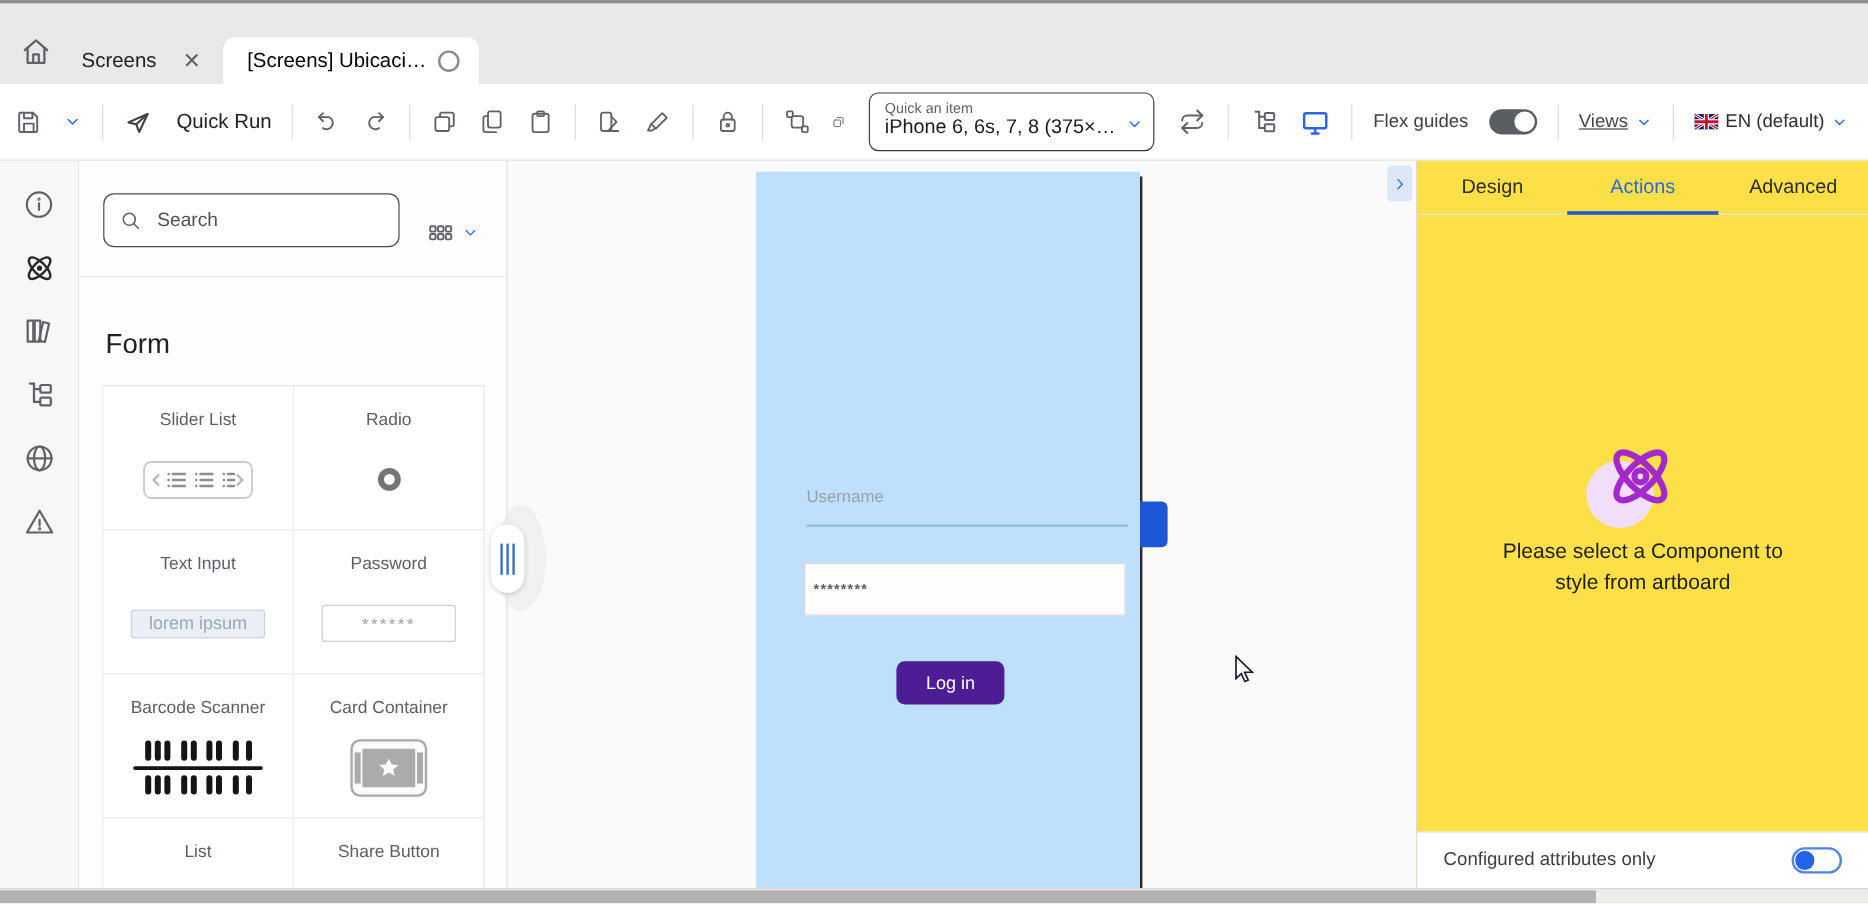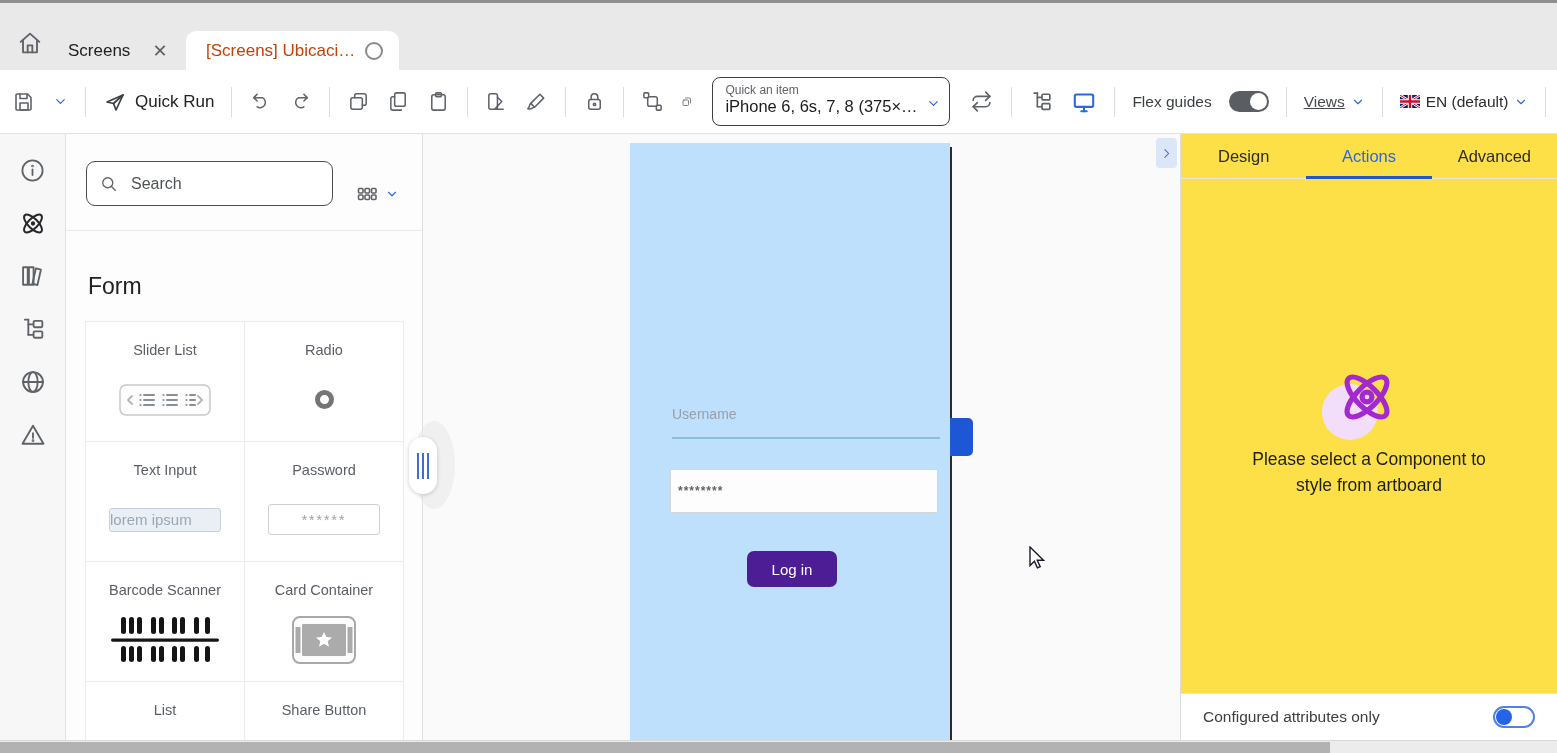--- a/index.html
+++ b/index.html
@@ -7,29 +7,29 @@
   body { font-family:"Liberation Sans","DejaVu Sans",sans-serif; color:#202124; }
   #app { position:relative; width:1557px; height:753px; background:#fafafa; border-top:3px solid #8f8f8f; overflow:hidden; }
 
   
   .chrome { position:absolute; left:0; top:0; width:100%; height:67px; background:#e9e9e9; }
   .home-btn { position:absolute; left:16px; top:26px; width:28px; height:28px; }
   .tab1 { position:absolute; left:68px; top:30px; height:36px; display:flex; align-items:center; gap:22px; }
   .tab1 .lbl { font-size:17px; color:#202124; }
   .tab-close { font-size:18px; color:#5f6368; cursor:default; }
   .tab2 { position:absolute; left:186px; top:28px; width:213px; height:39px; background:#fff; border-radius:10px 10px 0 0; display:flex; align-items:center; justify-content:space-between; padding:0 16px 0 20px; }
-  .tab2 .lbl { font-size:17px; color:#c2410c; white-space:nowrap; overflow:hidden; text-overflow:ellipsis; max-width:150px; }
+  .tab2 .lbl { font-size:17px; color:#000000; white-space:nowrap; overflow:hidden; text-overflow:ellipsis; max-width:150px; }
   .tab-spinner { width:18px; height:18px; border:2px solid #8a8a8a; border-radius:50%; flex:none; }
 
   
   .toolbar { position:absolute; left:0; top:67px; width:100%; height:64px; background:#fff; border-bottom:1px solid #e2e2e2; display:flex; align-items:center; gap:17px; padding-left:12px; overflow:hidden; }
   .toolbar > * { flex:none; }
   .tdiv { width:1px; height:30px; background:#dcdcdc; }
   .tbtn { display:flex; align-items:center; justify-content:center; }
-  .quickrun { display:flex; align-items:center; gap:8px; font-size:17px; font-weight:500; color:#202124; }
+  .quickrun { display:flex; align-items:center; gap:20px; font-size:17px; font-weight:500; color:#202124; }
   .device-select { position:relative; width:238px; height:49px; border:1.5px solid #3c4043; border-radius:8px; background:#fff; padding:5px 28px 0 12px; margin:0 2px; z-index:2; }
   .device-select .small { font-size:12px; color:#5f6368; }
   .device-select .val { font-size:16.5px; color:#1b1b1b; white-space:nowrap; overflow:hidden; }
   .device-select .chev { position:absolute; right:8px; top:18px; }
   .ungroup-clip { width:12px; overflow:hidden; display:flex; }
   .toggle-on { width:40px; height:21px; border-radius:11px; background:#5a5e63; position:relative; }
   .toggle-on .knob { position:absolute; right:2px; top:2px; width:17px; height:17px; background:#fff; border-radius:50%; }
   .tool-label { font-size:15.5px; color:#3c4043; white-space:nowrap; }
   .views-wrap,.lang-wrap { display:flex; align-items:center; gap:6px; }
   .views-wrap .tool-label { color:#44474d;text-decoration:underline; }
@@ -45,21 +45,21 @@
   .search-box input { border:none; outline:none; font-size:16px; color:#3c4043; width:170px; background:transparent; font-family:inherit; }
   .search-box input::placeholder { color:#3c4043; opacity:.9; }
   .gridview-wrap { display:flex; align-items:center; gap:6px; margin-left:22px; }
   .section-title { font-size:23px; color:#202124; font-weight:500; margin:42px 0 21px 22px; }
   .comp-grid { margin-left:19px; width:319px; display:grid; grid-template-columns:1fr 1fr; gap:1px; background:#ececec; border:1px solid #ececec; }
   .cell { background:#ffffff; height:119px; display:flex; flex-direction:column; align-items:center; }
   .cell .clabel { margin-top:20px; font-size:14.5px; color:#5a5e66; }
   .cell .cicon { flex:1; display:flex; align-items:center; justify-content:center; width:100%; }
   .slider-frame { width:92px; height:32px; }
   .radio-dot { width:19px; height:19px; border:5.5px solid #757575; border-radius:50%; background:#fff; }
-  .ti-preview { width:112px; height:24px; background:#e9eff5; border:1px solid #c9d2da; border-radius:3px; display:flex; align-items:center; font-size:15px; color:#9aa7b5; }
+  .ti-preview { width:112px; height:24px; background:#e9eff5; border:1px solid #c9d2da; border-radius:3px; display:flex; align-items:center; justify-content:center; font-size:15px; color:#9aa7b5; }
   .pw-preview { width:112px; height:31px; background:#fff; border:1px solid #d0d0d0; border-radius:3px; display:flex; align-items:center; justify-content:center; font-size:14px; letter-spacing:2px; color:#9aa0a6; }
 
   
   .drag-handle { position:absolute; left:409px; top:434px; width:28px; height:57px; z-index:6; }
   .drag-blob { position:absolute; left:4px; top:-16px; width:42px; height:88px; background:#e7e7e7; opacity:.55; border-radius:50%; }
   .drag-pill { position:absolute; left:0; top:0; width:28px; height:57px; background:#fff; border-radius:14px; box-shadow:0 1px 4px rgba(0,0,0,.18); display:flex; align-items:center; justify-content:center; gap:3px; }
   .drag-pill i { display:block; width:2px; height:26px; background:#3b6fd0; }
 
   
   .canvas { position:absolute; left:424px; top:131px; right:377px; bottom:13px; background:#fafafa; overflow:visible; }

